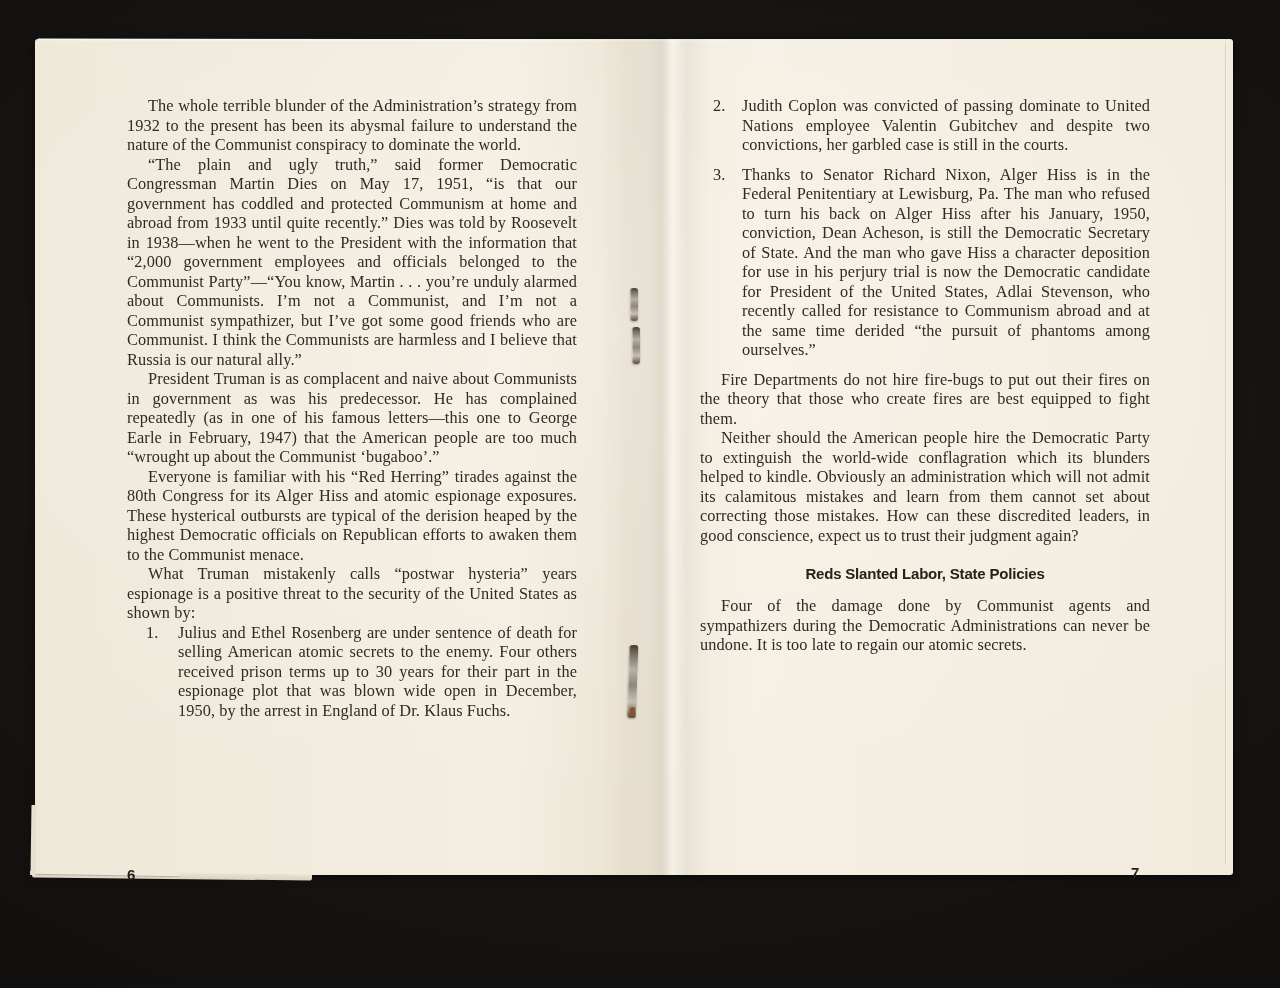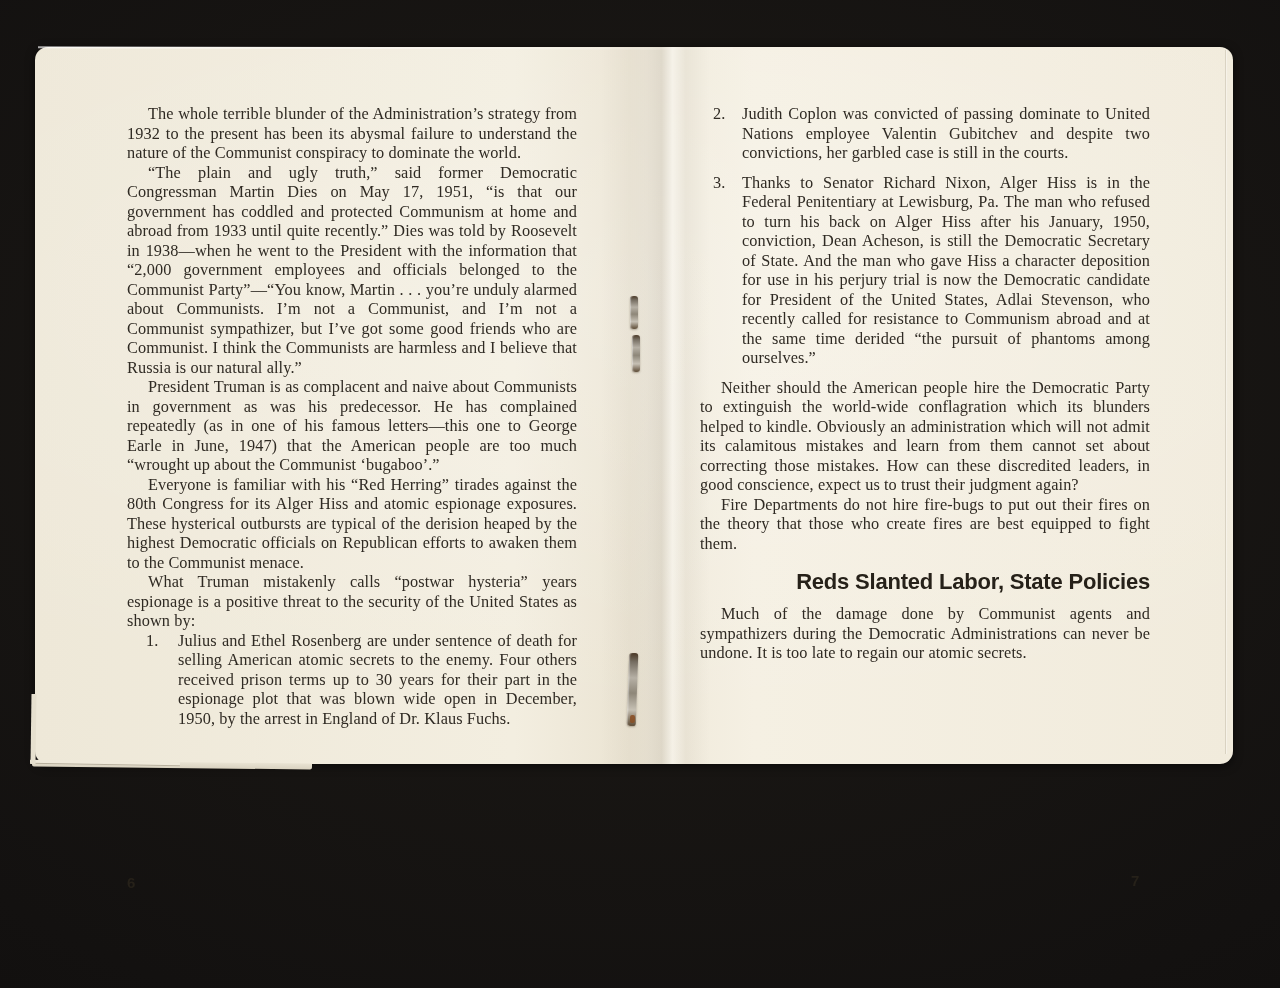--- a/index.html
+++ b/index.html
@@ -14,27 +14,26 @@
     width:1280px;height:988px;overflow:hidden;position:relative;
     background:var(--background-color);
     font-family:"Liberation Serif","DejaVu Serif",serif;
   }
   .stage{
     position:absolute;inset:0;
     background:radial-gradient(135% 120% at 50% 42%, #1d1a16 0%, var(--background-color) 55%, #0c0a09 100%);
   }
   
   .booklet{
-    position:absolute;left:35px;top:39px;width:1198px;height:717px;
-    border-radius:13px;
+    position:absolute;left:35px;top:39px;width:1198px;height:836px;
+    border-radius:3px;
     background:
       radial-gradient(120% 85% at 50% 35%, rgba(255,255,255,0.22), rgba(255,255,255,0) 70%),
       linear-gradient(90deg,#eee8d8 0%, #f3eee0 40%, #ebe4d3 49.6%, #efe9da 51.5%, #f5f0e3 60%, #f1ebdc 100%);
     box-shadow:0 2px 10px rgba(0,0,0,0.55);
-    margin-top:8px;
   }
   .gutter-shade{
     position:absolute;left:565px;top:0;bottom:0;width:110px;pointer-events:none;
     background:linear-gradient(90deg,
       rgba(80,66,45,0) 0%,
       rgba(80,66,45,0.06) 42%,
       rgba(80,66,45,0.11) 56%,
       rgba(255,255,255,0.30) 66%,
       rgba(80,66,45,0.05) 78%,
       rgba(80,66,45,0) 100%);
@@ -89,23 +88,23 @@
   .col-right{left:665px;}
   .col p{margin:0;text-indent:21px;}
   .list-item{position:relative;text-indent:0;}
   .list-item .num{position:absolute;top:0;}
   .li-left{padding-left:51px;margin:0;}
   .li-left .num{left:19px;}
   .li-right{padding-left:42px;margin:0 0 10px 0;}
   .li-right .num{left:13px;}
   .section-heading{
     font-family:"Liberation Sans","DejaVu Sans",sans-serif;
-    font-weight:700;font-size:22px;line-height:24px;
+    font-weight:700;font-size:15px;line-height:24px;
     color:var(--heading-ink-color);
-    margin:17px 0 10px 0;text-indent:0;text-align:right;letter-spacing:-0.2px;
+    margin:17px 0 10px 0;text-indent:0;text-align:center;letter-spacing:-0.2px;
   }
   .pagenum{
     position:absolute;
     font-family:"Liberation Sans","DejaVu Sans",sans-serif;
     font-weight:700;font-size:15px;color:var(--heading-ink-color);
   }
   .pn-left{left:92px;top:827px;}
   .pn-right{left:1096px;top:825px;}
 </style>
 </head>
@@ -124,40 +123,40 @@
       <div class="seg seg1"></div>
       <div class="seg seg2"></div>
     </div>
     <div class="staple staple-bottom">
       <div class="seg seg3"></div>
     </div>
 
     <div class="col col-left">
       <p>The whole terrible blunder of the Administration’s strategy from 1932 to the present has been its abysmal failure to understand the nature of the Communist conspiracy to dominate the world.</p>
       <p>“The plain and ugly truth,” said former Democratic Congressman Martin Dies on May 17, 1951, “is that our government has coddled and protected Communism at home and abroad from 1933 until quite recently.” Dies was told by Roosevelt in 1938—when he went to the President with the information that “2,000 government employees and officials belonged to the Communist Party”—“You know, Martin . . . you’re unduly alarmed about Communists. I’m not a Communist, and I’m not a Communist sympathizer, but I’ve got some good friends who are Communist. I think the Communists are harmless and I believe that Russia is our natural ally.”</p>
-      <p>President Truman is as complacent and naive about Communists in government as was his predecessor. He has complained repeatedly (as in one of his famous letters—this one to George Earle in June, 1947) that the American people are too much “wrought up about the Communist ‘bugaboo’.”</p>
+      <p>President Truman is as complacent and naive about Communists in government as was his predecessor. He has complained repeatedly (as in one of his famous letters—this one to George Earle in February, 1947) that the American people are too much “wrought up about the Communist ‘bugaboo’.”</p>
       <p>Everyone is familiar with his “Red Herring” tirades against the 80th Congress for its Alger Hiss and atomic espionage exposures. These hysterical outbursts are typical of the derision heaped by the highest Democratic officials on Republican efforts to awaken them to the Communist menace.</p>
       <p>What Truman mistakenly calls “postwar hysteria” years espionage is a positive threat to the security of the United States as shown by:</p>
       <div class="list-item li-left">
         <span class="num">1.</span>
         <span class="litext">Julius and Ethel Rosenberg are under sentence of death for selling American atomic secrets to the enemy. Four others received prison terms up to 30 years for their part in the espionage plot that was blown wide open in December, 1950, by the arrest in England of Dr. Klaus Fuchs.</span>
       </div>
     </div>
 
     <div class="col col-right">
       <div class="list-item li-right">
         <span class="num">2.</span>
         <span class="litext">Judith Coplon was convicted of passing dominate to United Nations employee Valentin Gubitchev and despite two convictions, her garbled case is still in the courts.</span>
       </div>
       <div class="list-item li-right">
         <span class="num">3.</span>
         <span class="litext">Thanks to Senator Richard Nixon, Alger Hiss is in the Federal Penitentiary at Lewisburg, Pa. The man who refused to turn his back on Alger Hiss after his January, 1950, conviction, Dean Acheson, is still the Democratic Secretary of State. And the man who gave Hiss a character deposition for use in his perjury trial is now the Democratic candidate for President of the United States, Adlai Stevenson, who recently called for resistance to Communism abroad and at the same time derided “the pursuit of phantoms among ourselves.”</span>
       </div>
+      <p>Fire Departments do not hire fire-bugs to put out their fires on the theory that those who create fires are best equipped to fight them.</p>
       <p>Neither should the American people hire the Democratic Party to extinguish the world-wide conflagration which its blunders helped to kindle. Obviously an administration which will not admit its calamitous mistakes and learn from them cannot set about correcting those mistakes. How can these discredited leaders, in good conscience, expect us to trust their judgment again?</p>
-      <p>Fire Departments do not hire fire-bugs to put out their fires on the theory that those who create fires are best equipped to fight them.</p>
       <h2 class="section-heading">Reds Slanted Labor, State Policies</h2>
-      <p>Much of the damage done by Communist agents and sympathizers during the Democratic Administrations can never be undone. It is too late to regain our atomic secrets.</p>
+      <p>Four of the damage done by Communist agents and sympathizers during the Democratic Administrations can never be undone. It is too late to regain our atomic secrets.</p>
     </div>
 
     <div class="pagenum pn-left">6</div>
     <div class="pagenum pn-right">7</div>
   </div>
 </div>
 
 </body></html>

